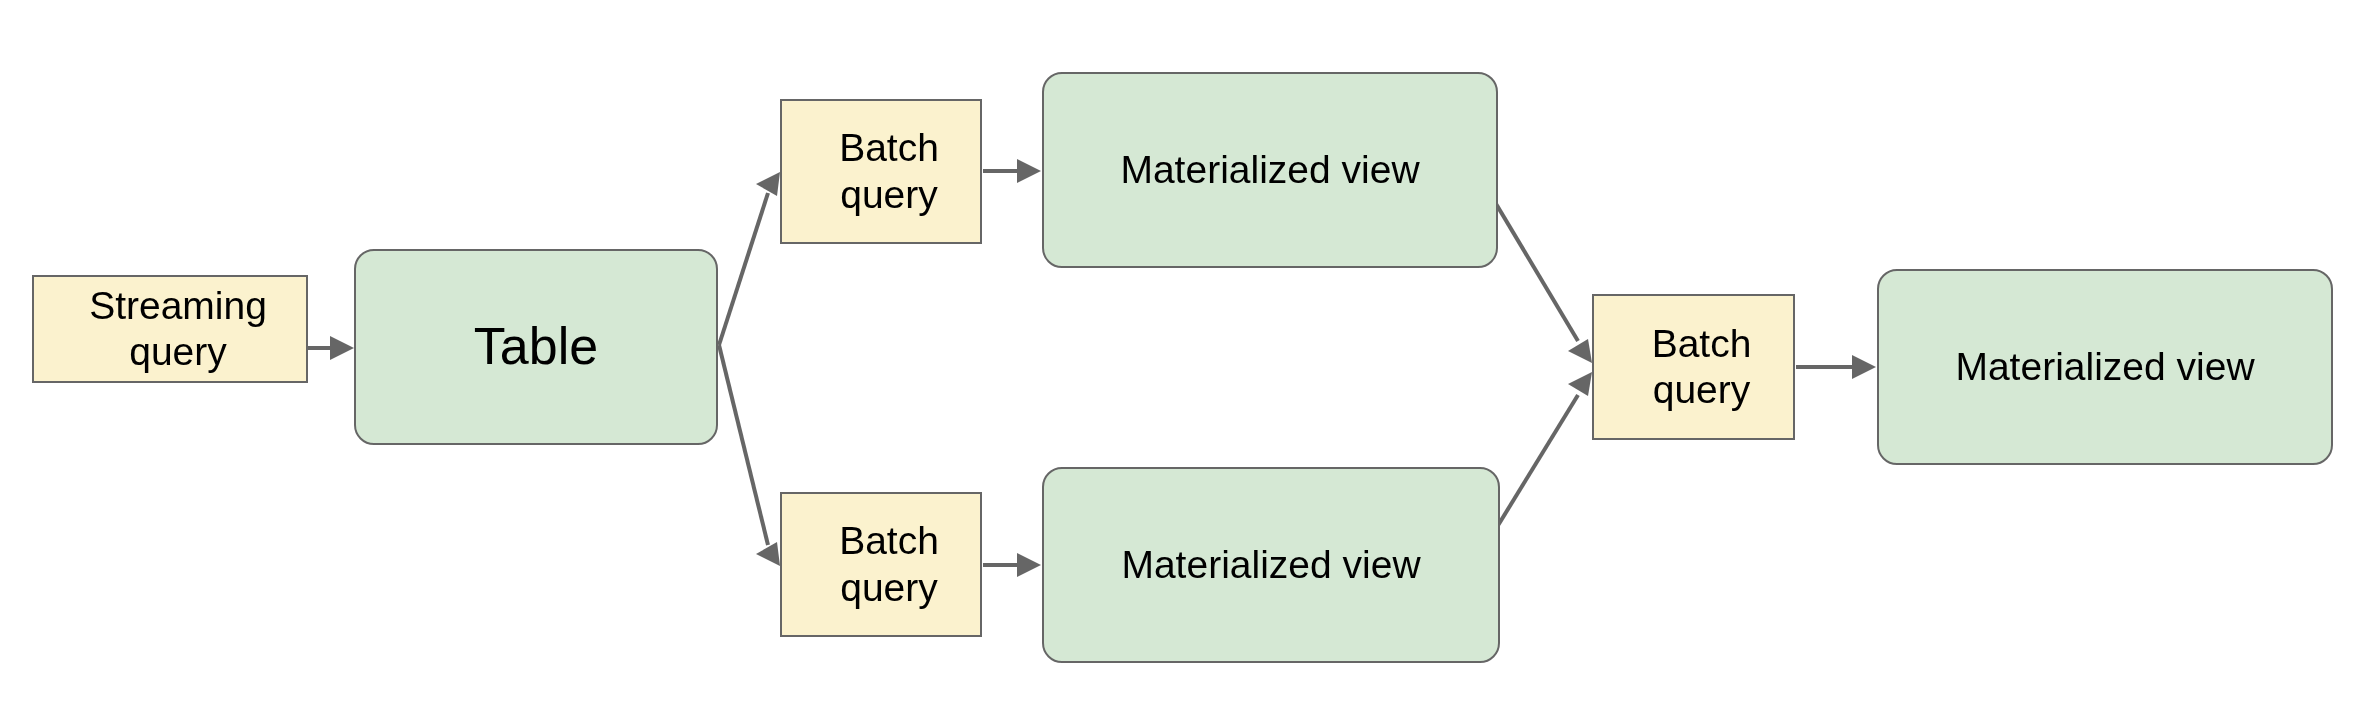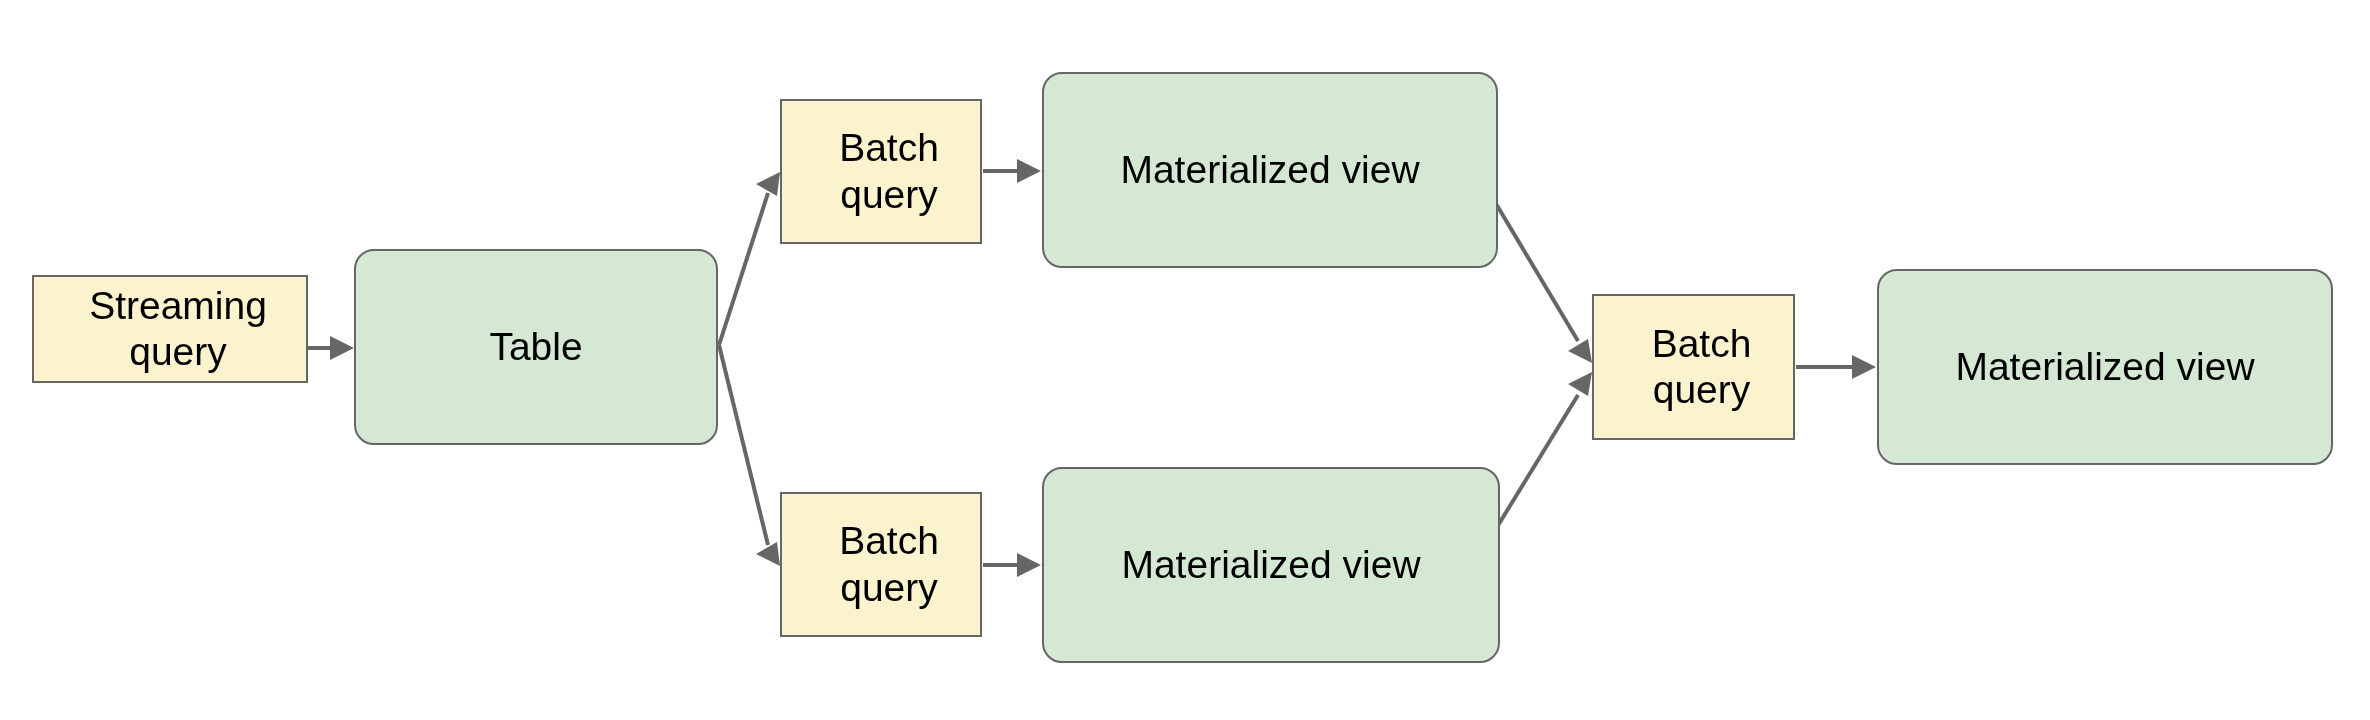--- a/index.html
+++ b/index.html
@@ -40,21 +40,21 @@
   .node.process {
     background: #fbf2ce;
     border-radius: 0;
     padding-left: 16px;
   }
   .node.store {
     background: #d5e8d4;
     border-radius: 20px;
   }
   .n-streaming-query { left: 32px;   top: 275px; width: 276px; height: 108px; font-size: 39px; }
-  .n-table           { left: 354px;  top: 249px; width: 364px; height: 196px; font-size: 39px; }
+  .n-table           { left: 354px;  top: 249px; width: 364px; height: 196px; font-size: 52px; }
   .n-batch-top       { left: 780px;  top: 99px;  width: 202px; height: 145px; font-size: 39px; }
   .n-mv-top          { left: 1042px; top: 72px;  width: 456px; height: 196px; font-size: 39px; }
   .n-batch-bottom    { left: 780px;  top: 492px; width: 202px; height: 145px; font-size: 39px; }
   .n-mv-bottom       { left: 1042px; top: 467px; width: 458px; height: 196px; font-size: 39px; }
   .n-batch-merge     { left: 1592px; top: 294px; width: 203px; height: 146px; font-size: 39px; }
   .n-mv-final        { left: 1877px; top: 269px; width: 456px; height: 196px; font-size: 39px; }
   .edge-line { stroke: #666666; stroke-width: 4; fill: none; }
   .edge-head { fill: #666666; stroke: none; }
 </style>
 </head>

